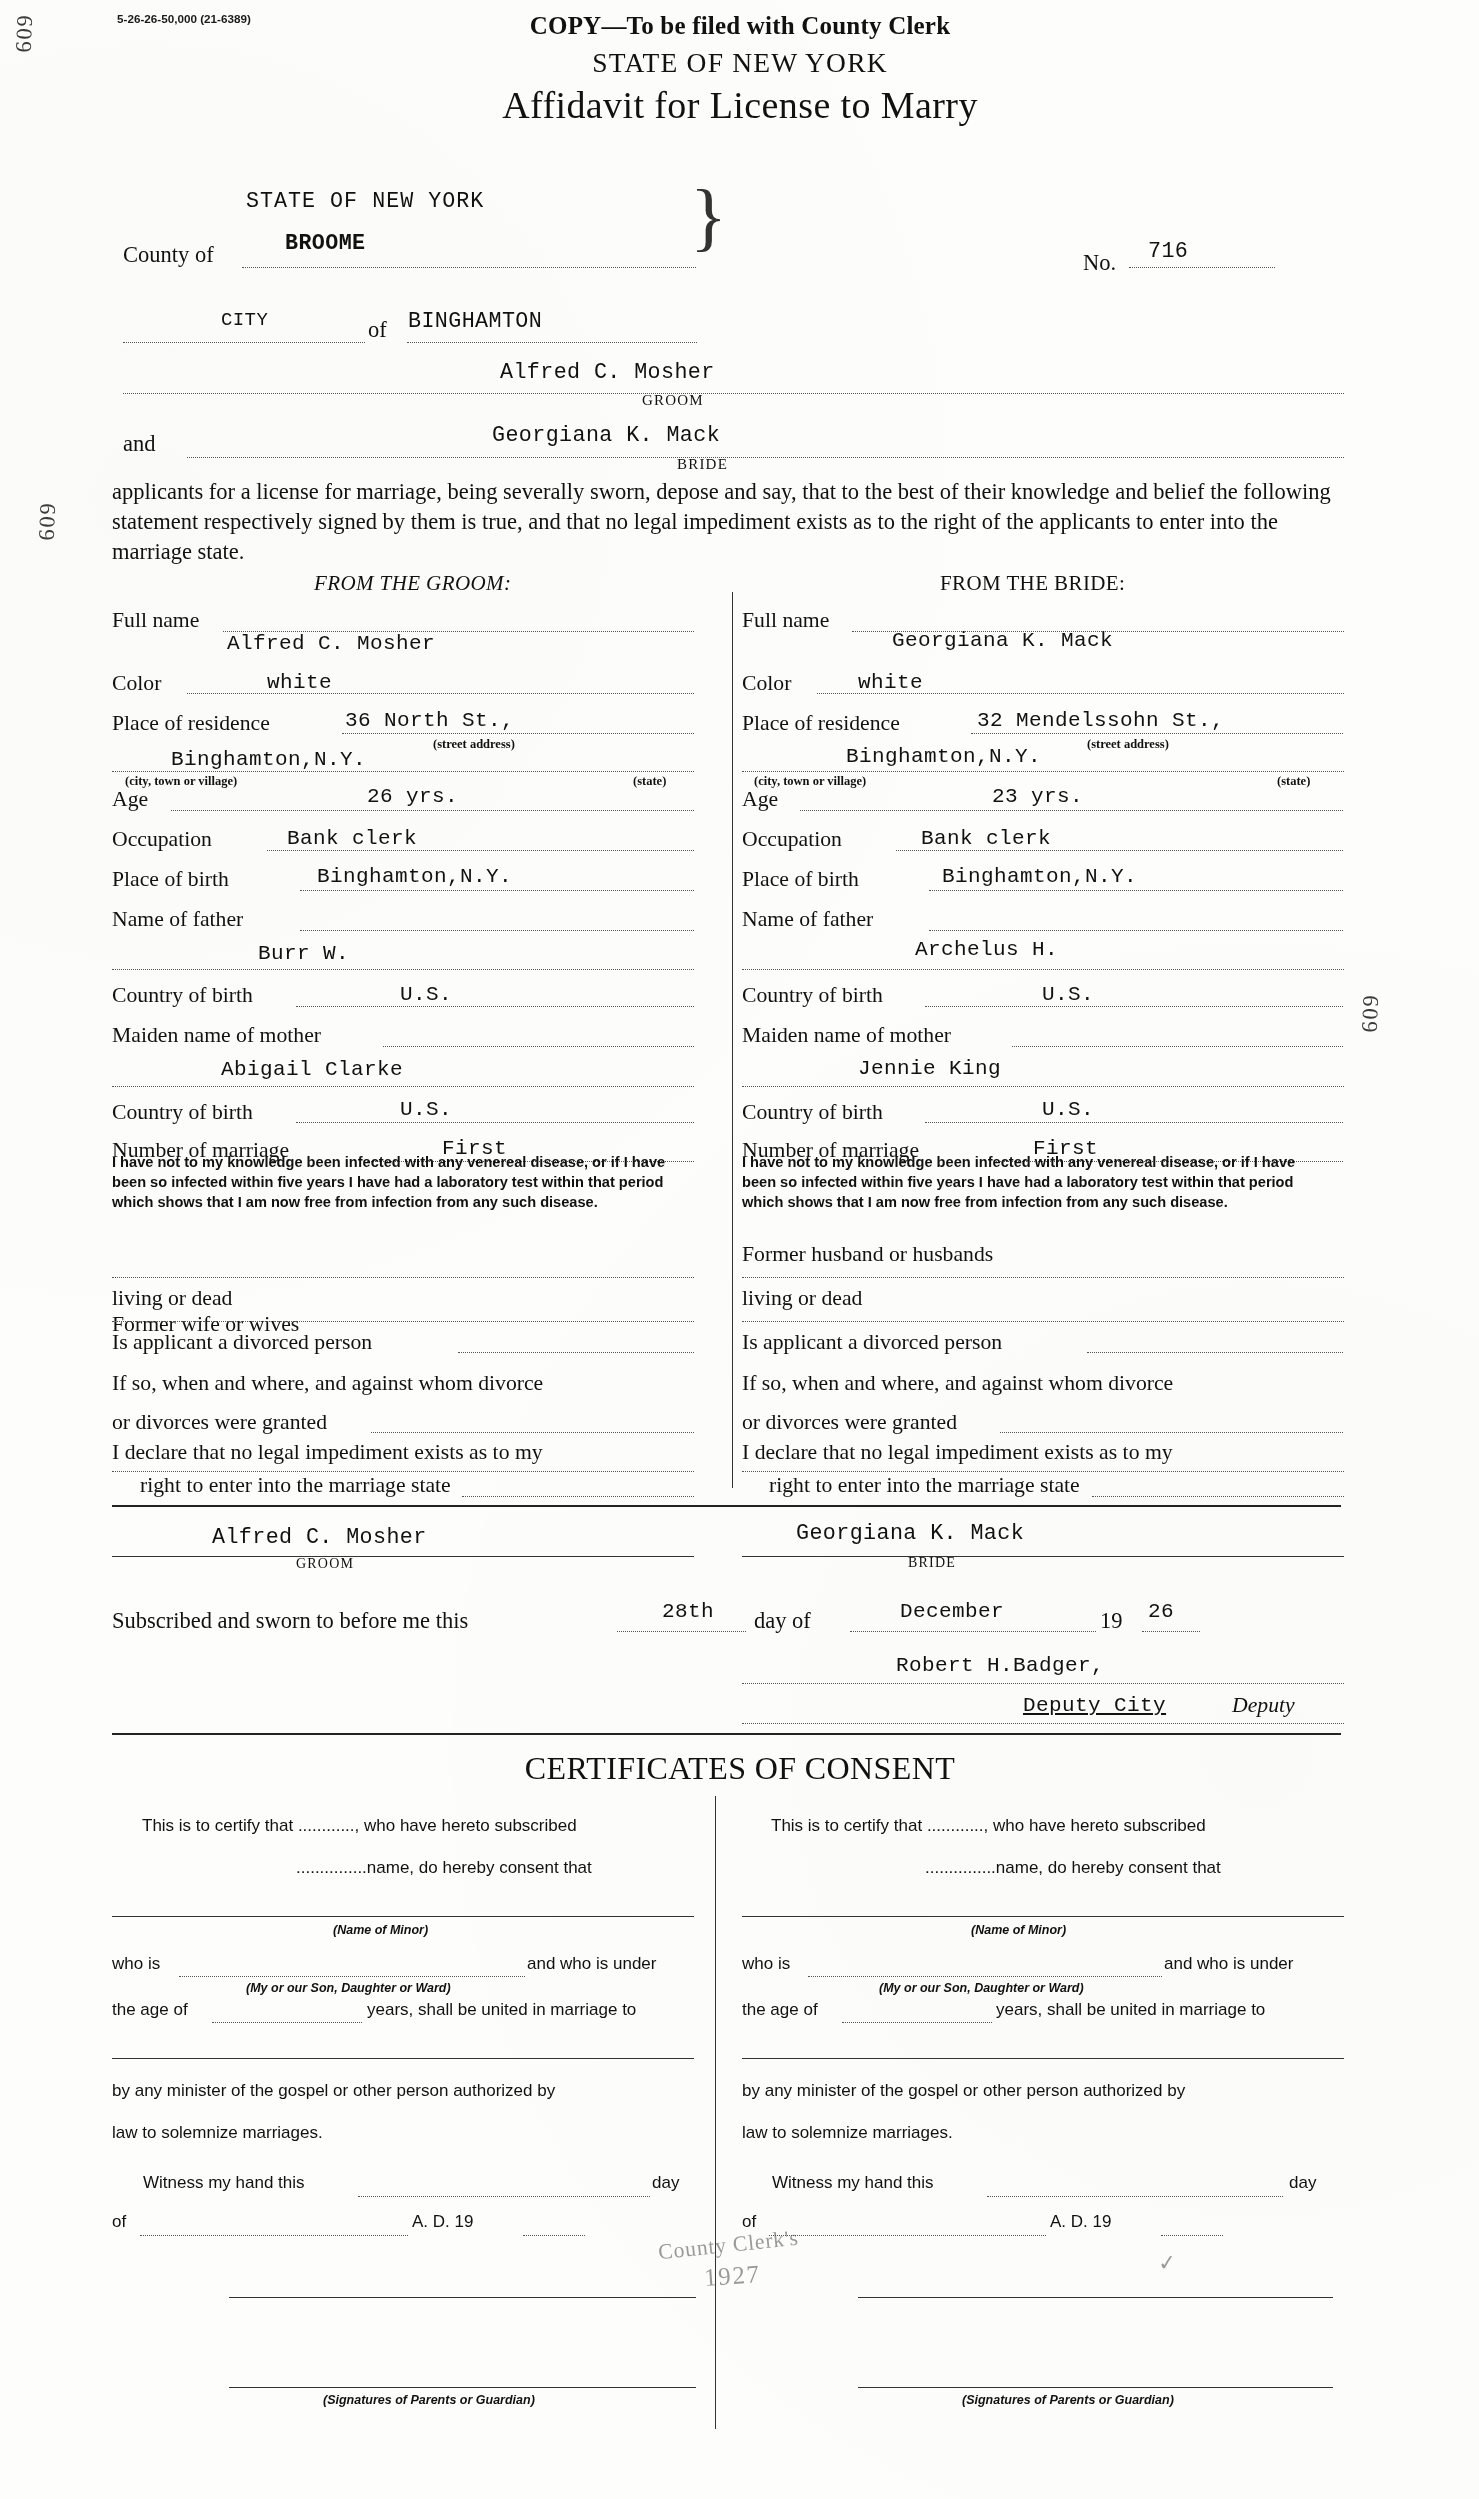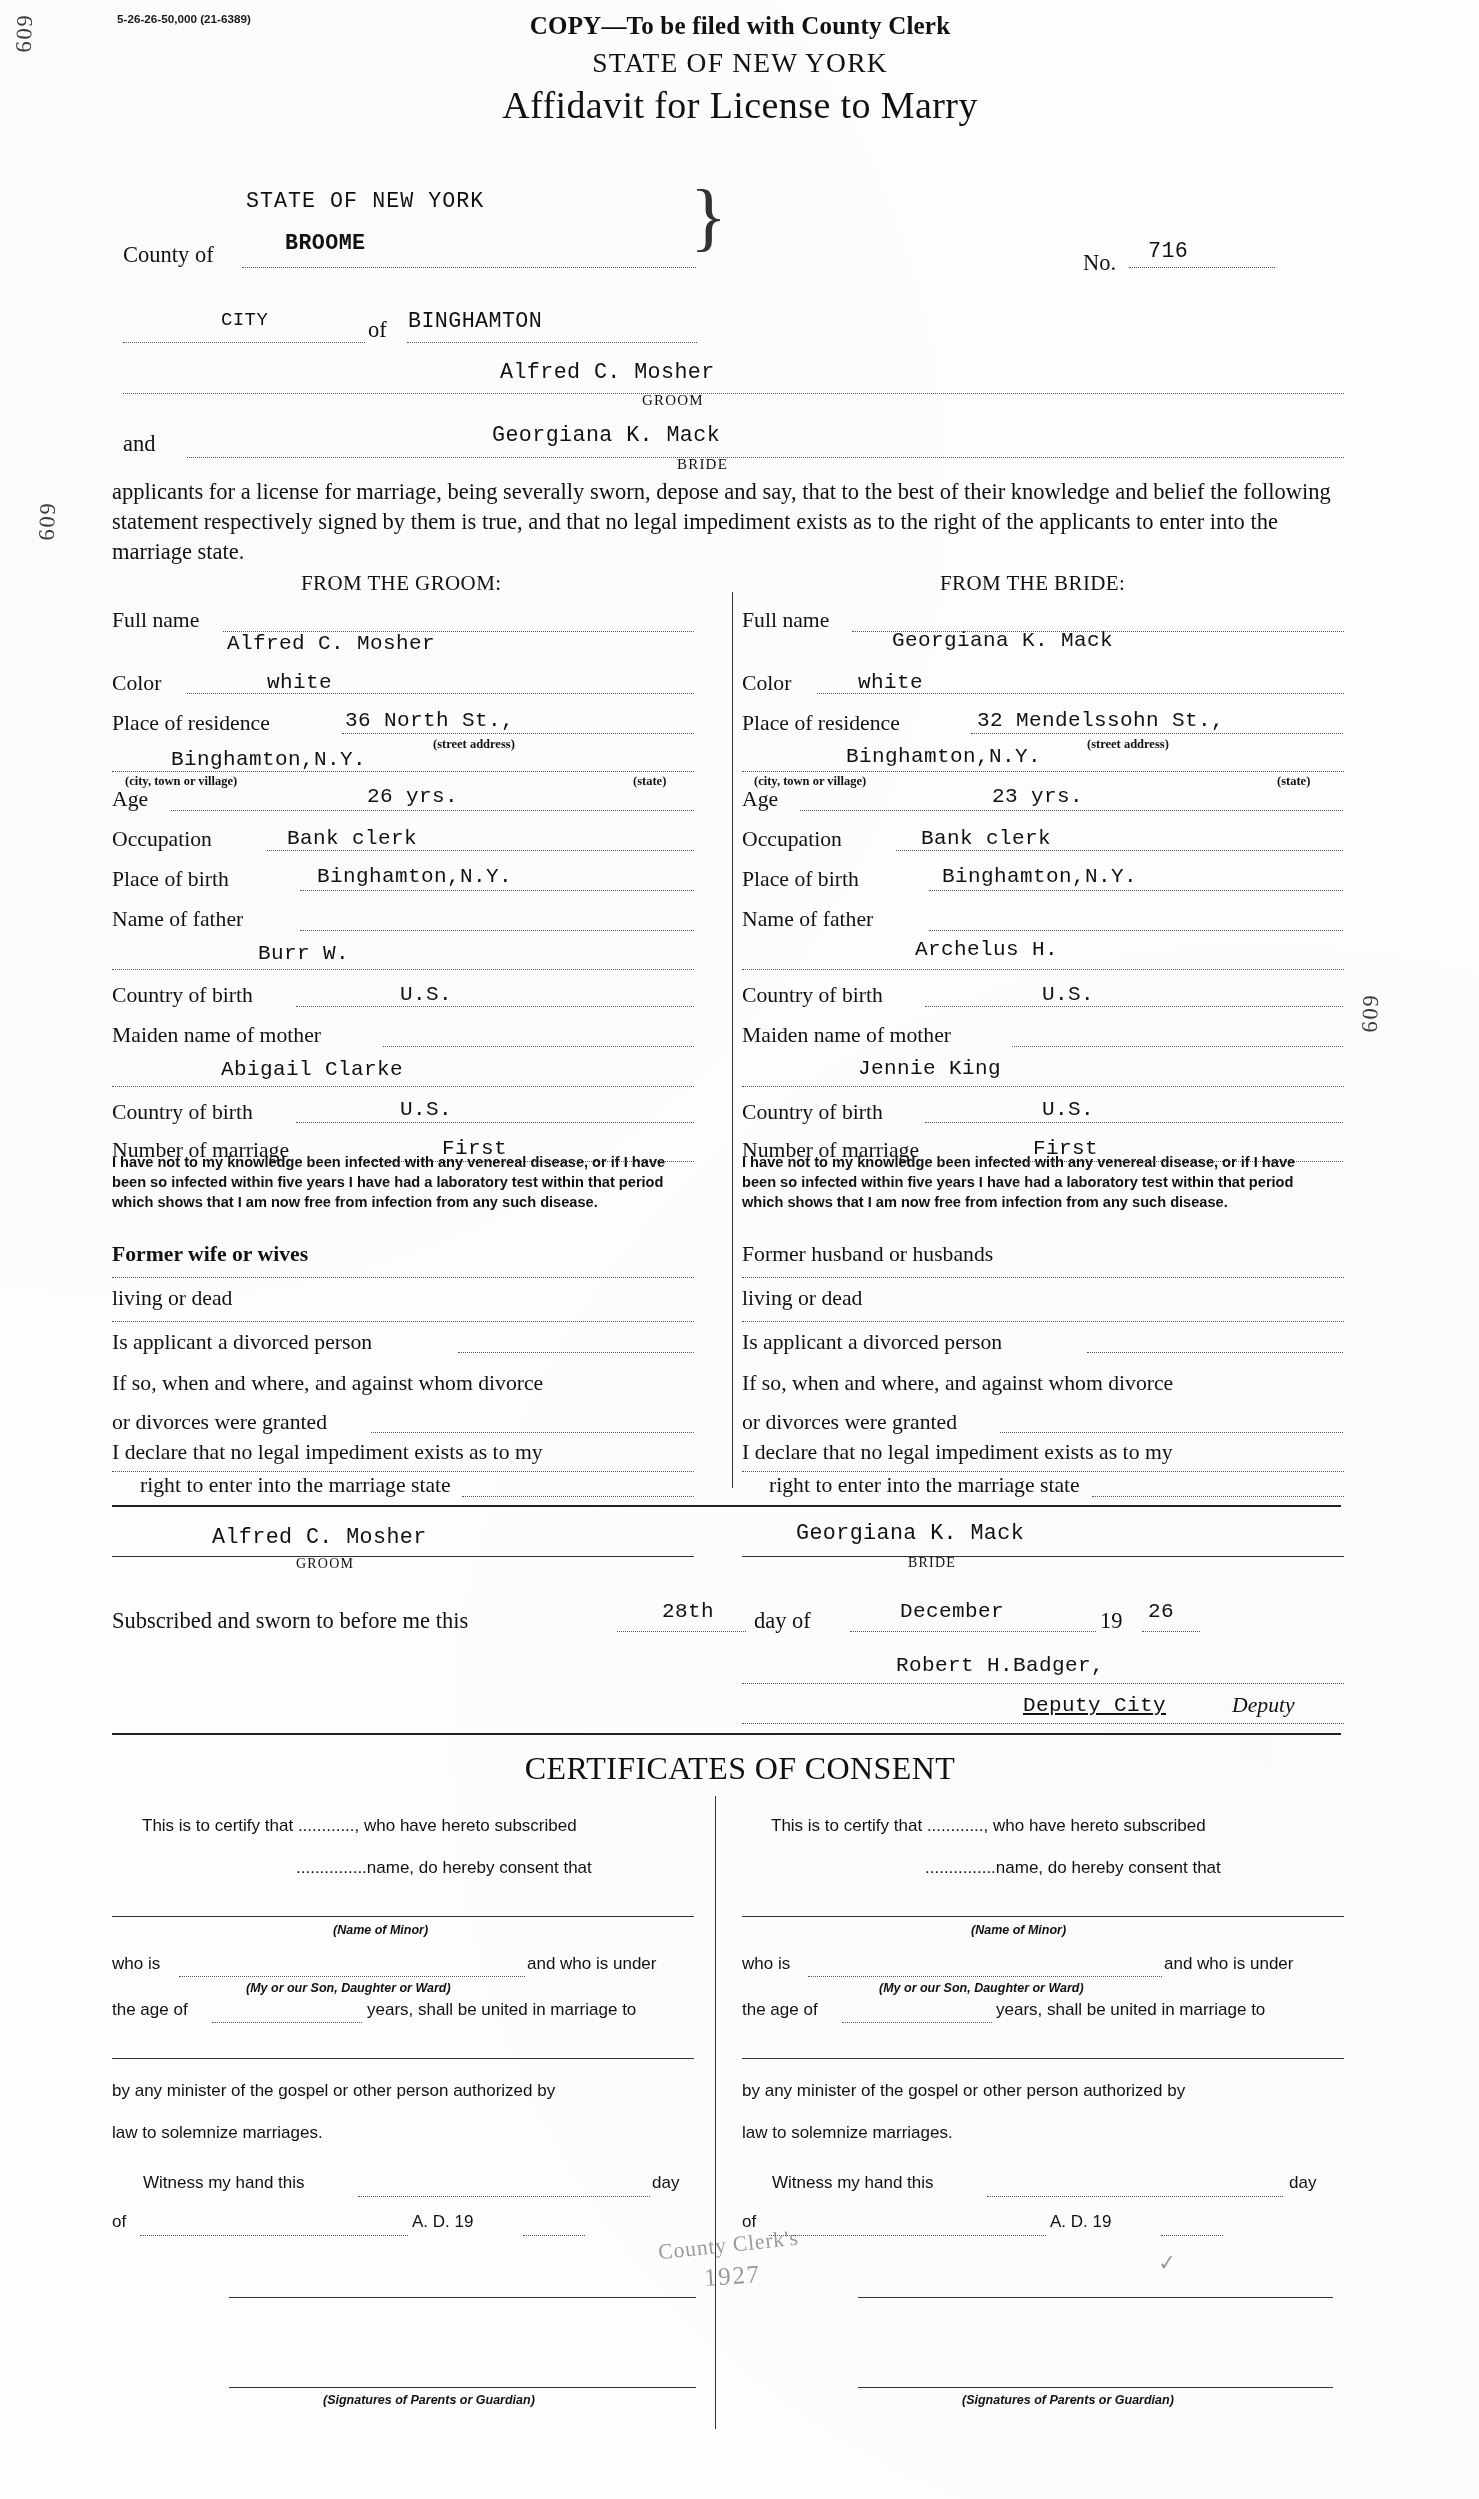--- a/index.html
+++ b/index.html
@@ -125,21 +125,21 @@
     left: 112px; top: 477px; width: 1229px;
     font-size: 22.5px;
     line-height: 30px;
   }
 
   .colhead {
     position: absolute;
     font-size: 21px;
     letter-spacing: 0.4px;
   }
-  #colhead-groom { left: 301px; top: 571px; }
+  #colhead-groom { left: 314px; top: 571px; font-style: italic; }
   #colhead-bride { left: 940px; top: 571px; }
 
   
   .fields { position: absolute; left: 0; top: 0; width: 1480px; }
   .flabel {
     position: absolute;
     font-size: 21.7px;
     white-space: nowrap;
   }
   .fval {
@@ -321,21 +321,21 @@
     <div class="fval typed" style="left:400px; top:1098px;">U.S.</div>
 
     <div class="flabel" style="left:112px; top:1138px;">Number of marriage</div>
     <div class="dotline" style="left:367px; top:1161px; width:327px;"></div>
     <div class="fval typed" style="left:442px; top:1137px;">First</div>
   </div>
 
   <div class="disclaim" id="disclaim-g">I have not to my knowledge been infected with any venereal disease, or if I have been so infected within five years I have had a laboratory test within that period which shows that I am now free from infection from any such disease.</div>
 
   <div class="fields">
-    <div class="flabel" style="left:112px; top:1242px;font-weight:bold;">Former wife or wives</div>
+    <div class="flabel" style="left:112px; top:1312px;">Former wife or wives</div>
     <div class="dotline" style="left:112px; top:1277px; width:582px;"></div>
     <div class="flabel" style="left:112px; top:1286px;">living or dead</div>
     <div class="dotline" style="left:112px; top:1321px; width:582px;"></div>
     <div class="flabel" style="left:112px; top:1330px;">Is applicant a divorced person</div>
     <div class="dotline" style="left:458px; top:1352px; width:236px;"></div>
     <div class="flabel" style="left:112px; top:1371px;">If so, when and where, and against whom divorce</div>
     <div class="flabel" style="left:112px; top:1410px;">or divorces were granted</div>
     <div class="dotline" style="left:371px; top:1432px; width:323px;"></div>
     <div class="dotline" style="left:112px; top:1471px; width:582px;"></div>
 

